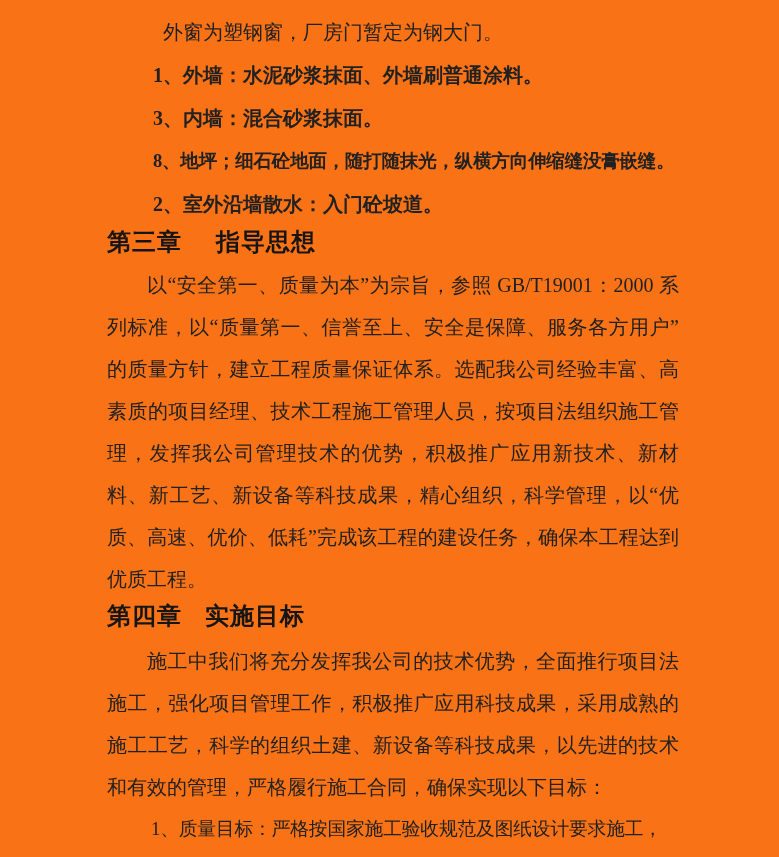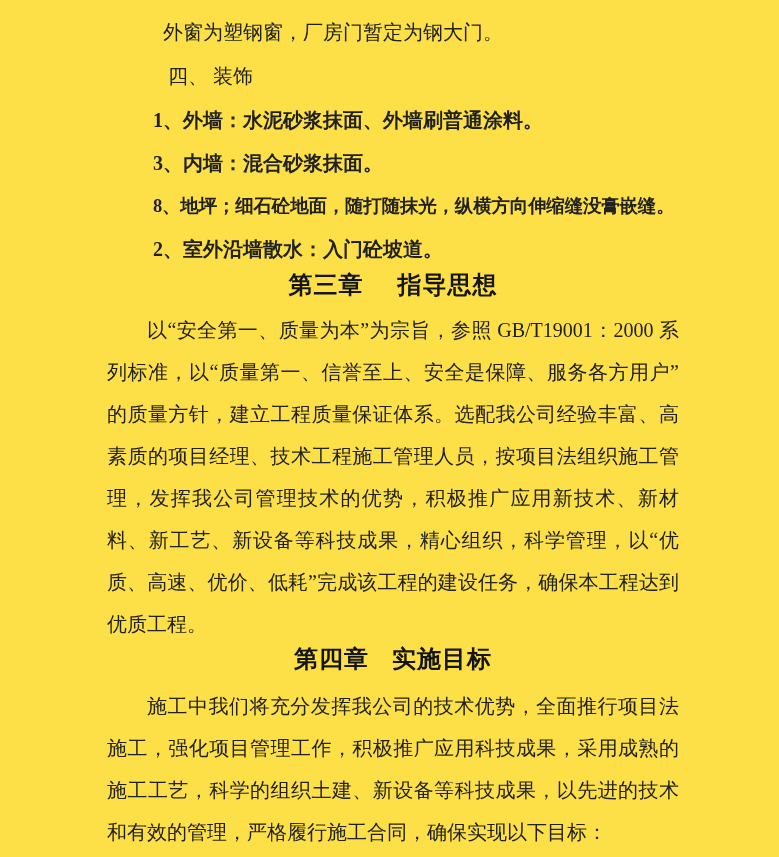--- a/index.html
+++ b/index.html
@@ -1,21 +1,21 @@
 <!DOCTYPE html>
 <html lang="zh"><head>
 <meta charset="utf-8">
 <style>
   html, body { margin: 0; padding: 0; background: #ffffff; }
   .page {
     position: relative;
     width: 779px;
     height: 857px;
     box-sizing: border-box;
-    background: #fde047;
+    background: #f97316;
     overflow: hidden;
     padding: 10px 100px 0 107px;
     font-family: "Liberation Serif", "DejaVu Serif", serif;
     font-size: 20px;
     color: #212121;
   }
   .cont-line {
     margin: 0;
     line-height: 44px;
     text-indent: 56px;
@@ -32,26 +32,24 @@
     line-height: 43px;
     text-indent: 46px;
     white-space: nowrap;
     font-weight: bold;
   }
   
   .items p:nth-child(3) { font-size: 18.5px; letter-spacing: -0.2px; }
   .chapter {
     margin: 0;
     line-height: 32px;
-    text-align: center;
     font-size: 24px;
     font-weight: bold;
     color: #151515;
     letter-spacing: 1px;
-    font-family: Liberation Mono, monospace;
   }
   .ch3 .ch-label { margin-right: 34px; }
   .ch4 .ch-label { margin-right: 23px; }
   .para {
     margin: 0;
     line-height: 42px;
     text-indent: 2em;
     text-align: justify;
     text-justify: inter-ideograph;
   }
@@ -66,21 +64,20 @@
     white-space: nowrap;
   }
 </style>
 </head>
 <body>
 
 <div class="page">
 
   <p class="cont-line">外窗为塑钢窗，厂房门暂定为钢大门。</p>
 
-  <p class="sec-heading">四、 装饰</p>
 
   <div class="items">
       <p>1、外墙：水泥砂浆抹面、外墙刷普通涂料。</p>
       <p>3、内墙：混合砂浆抹面。</p>
       <p>8、地坪；细石砼地面，随打随抹光，纵横方向伸缩缝没膏嵌缝。</p>
       <p>2、室外沿墙散水：入门砼坡道。</p>
     </div>
 
   <h2 class="chapter ch3">
     <span class="ch-label">第三章</span><span class="ch-title">指导思想</span>

